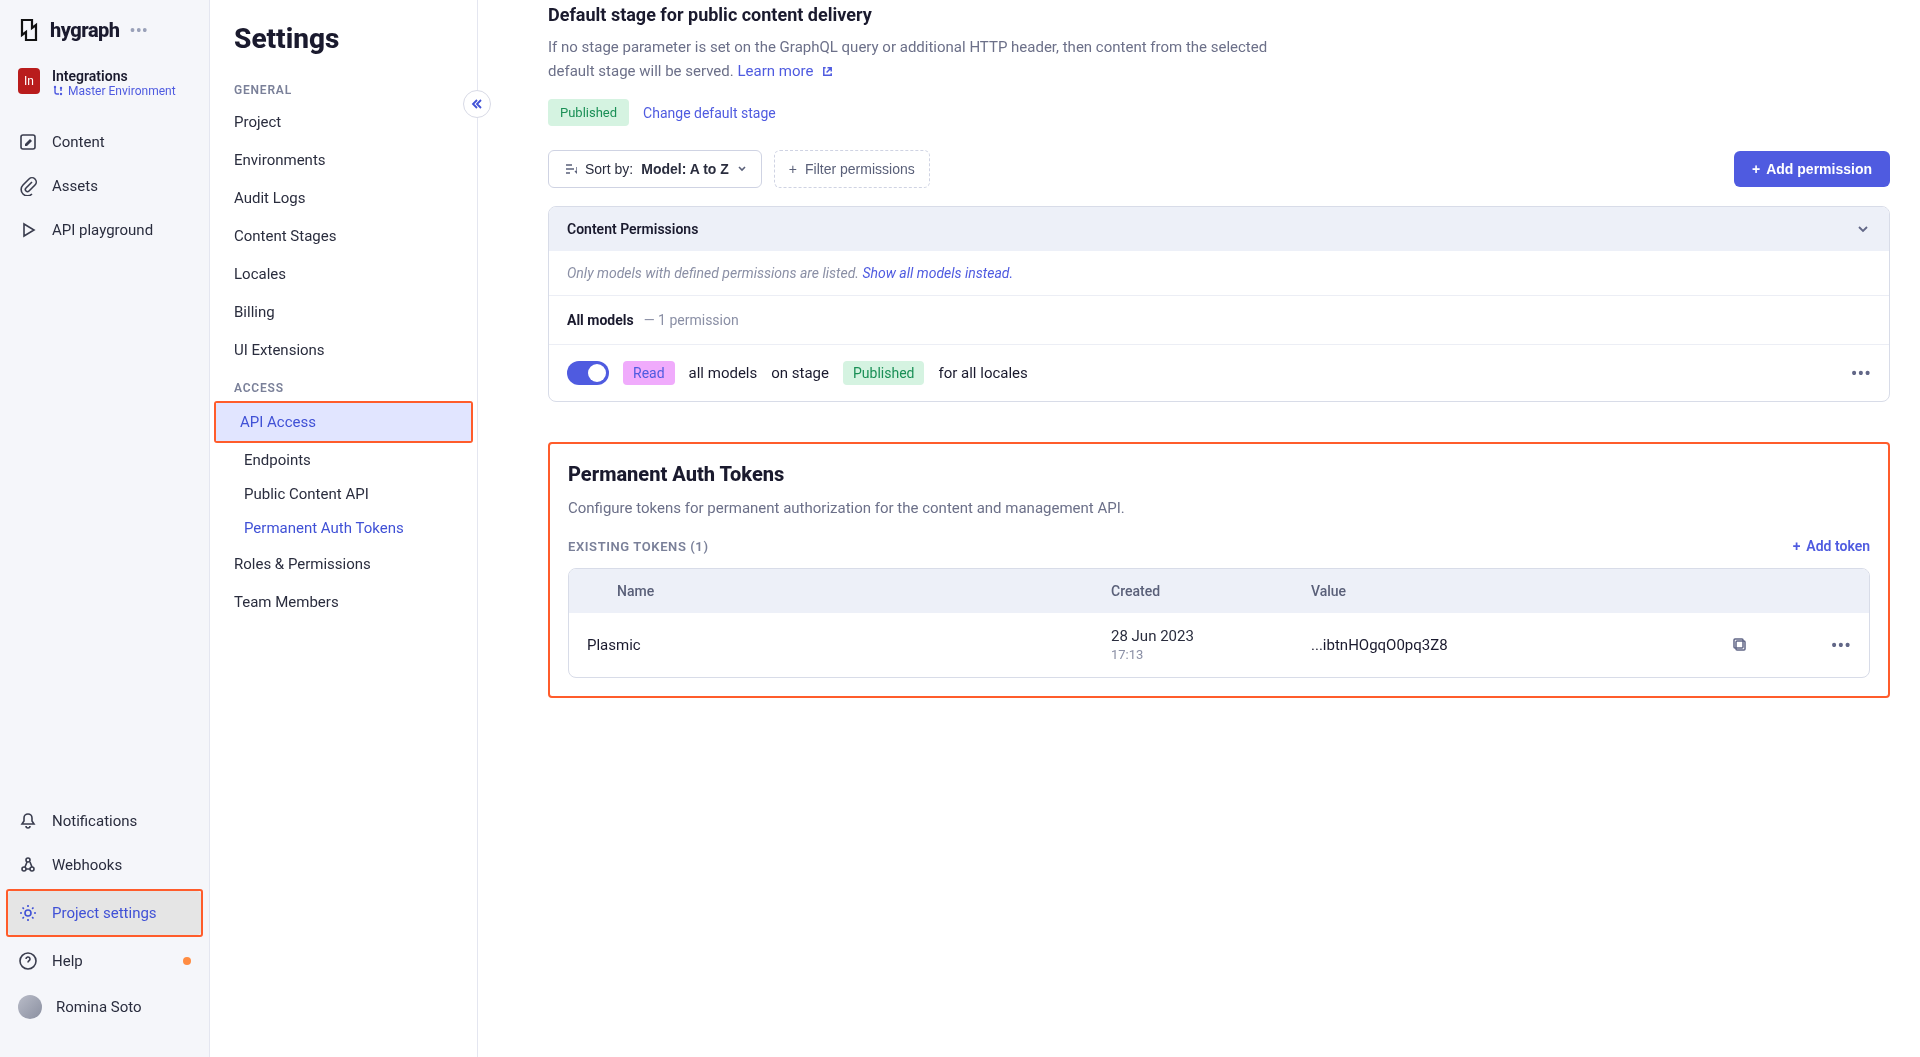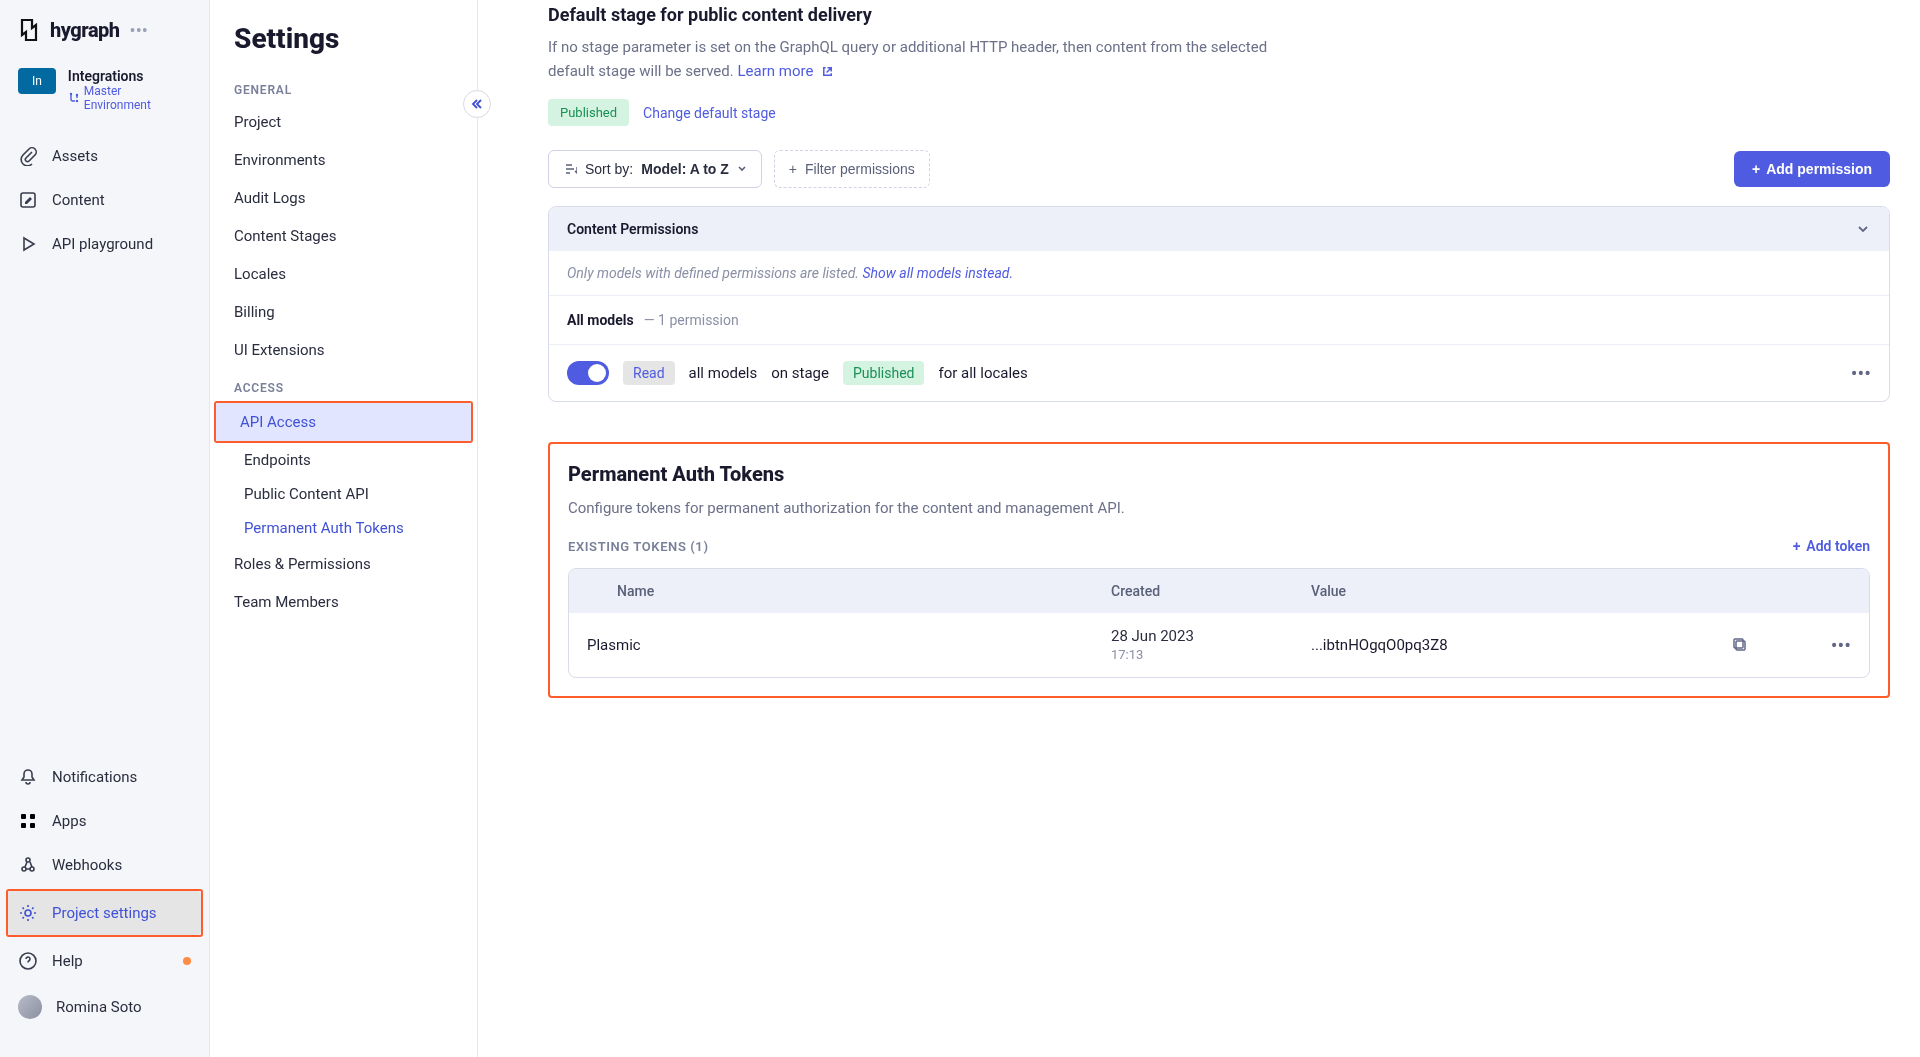--- a/index.html
+++ b/index.html
@@ -5,21 +5,21 @@
 * { box-sizing: border-box; margin: 0; padding: 0; }
 body { font-family: -apple-system, BlinkMacSystemFont, "Segoe UI", Roboto, sans-serif; font-size: 14px; color: #1a1a2e; background: #f5f6fa; }
 .app { display: flex; height: 1057px; width: 1920px; overflow: hidden; }
 
 
 .rail { width: 210px; background: #f5f6fa; border-right: 1px solid #e4e6f0; display: flex; flex-direction: column; padding: 18px 0; }
 .brand { display: flex; align-items: center; gap: 10px; padding: 0 18px 20px; }
 .brand-logo { font-weight: 800; font-size: 20px; letter-spacing: -.5px; }
 .brand-dots { color: #9aa1b9; font-size: 18px; }
 .workspace { display: flex; gap: 12px; padding: 6px 18px 14px; align-items: flex-start; }
-.ws-badge { width: 38px; height: 26px; background: #0369a1; color: #fff; border-radius: 4px; display: flex; align-items: center; justify-content: center; font-size: 12px; }
+.ws-badge { width: 22px; height: 26px; background: #b91c1c; color: #fff; border-radius: 4px; display: flex; align-items: center; justify-content: center; font-size: 12px; }
 .ws-meta { display: flex; flex-direction: column; }
 .ws-name { font-weight: 600; font-size: 14px; }
 .ws-env { color: #4f5be0; font-size: 12px; display: flex; gap: 4px; align-items: center; }
 .nav { list-style: none; padding: 8px 0; }
 .nav-item { display: flex; align-items: center; gap: 14px; padding: 12px 18px; cursor: pointer; color: #2a2d3e; font-size: 15px; }
 .nav-item .ico { width: 20px; height: 20px; display: flex; align-items: center; justify-content: center; color: #3a3d4e; }
 .nav-item.active { background: #e5e5e5; color: #4051d6; border-radius: 4px; margin: 0 8px; padding-left: 10px; }
 .nav-item.active .ico { color: #4051d6; }
 .nav-footer { margin-top: auto; }
 .highlight-rect { border: 2px solid #ff5c2b; border-radius: 3px; }
@@ -50,21 +50,21 @@
 .spacer { flex: 1; }
 
 .card { border: 1px solid #d8dce8; border-radius: 8px; margin-top: 18px; overflow: hidden; }
 .card-head { background: #edf0f8; padding: 14px 18px; display: flex; align-items: flex-end; justify-content: space-between; font-weight: 600; }
 .card-note { padding: 14px 18px; color: #8a8fa5; font-style: italic; font-size: 14px; border-bottom: 1px solid #eceef5; }
 .card-row { padding: 16px 18px; border-bottom: 1px solid #eceef5; display: flex; align-items: center; gap:10px; }
 .card-row:last-child { border-bottom: none; }
 .perm-row { padding: 16px 18px; display: flex; align-items: center; gap: 14px; font-size: 15px; }
 .toggle { width: 42px; height: 24px; background: #4f5be0; border-radius: 20px; position: relative; }
 .toggle::after { content: ""; position: absolute; width: 18px; height: 18px; background: #fff; border-radius: 50%; top: 3px; right: 3px; }
-.tag-read { background: #e5e5e5; color: #4f5be0; padding: 4px 10px; border-radius: 4px; font-size: 14px; }
+.tag-read { background: #f0abfc; color: #4f5be0; padding: 4px 10px; border-radius: 4px; font-size: 14px; }
 .tag-pub2 { background: #d5f3e1; color: #1a8f56; padding: 4px 10px; border-radius: 4px; font-size: 14px; }
 .more-dots { margin-left: auto; color: #626787; font-size: 20px; cursor: pointer; }
 
 .tokens { border: 2px solid #ff5c2b; border-radius: 4px; margin-top: 40px; padding: 18px 18px 0; }
 .tok-h { font-size: 20px; font-weight: 800; margin-bottom: 10px; }
 .tok-top { display: flex; align-items: center; margin-top: 18px; }
 .tok-count { color: #7a8099; font-size: 13px; letter-spacing: .6px; font-weight: 600; }
 .add-token { color: #4f5be0; font-weight: 600; display: flex; align-items: center; gap: 6px; cursor: pointer; }
 .tok-table { border: 1px solid #d8dce8; border-radius: 8px; margin: 14px 0 18px; overflow: hidden; }
 .tok-tr { display: grid; grid-template-columns: 1fr 200px 420px 60px 60px; align-items: center; padding: 14px 18px; }
@@ -105,63 +105,52 @@
             </svg>
           <span>Master Environment</span>
         </span>
       </div>
     </div>
 
     <ul class="nav">
       <li class="nav-item">
         <span class="ico">
             <svg width="20" height="20" viewBox="0 0 20 20">
-              <path d="M14 6l-6 6a2 2 0 1 0 3 3l6-6a4 4 0 1 0-6-6l-6 6a6 6 0 1 0 9 9" fill="none" stroke="currentColor" stroke-width="1.6"></path>
-            </svg>
-          </span>
-        <span>Assets</span>
-      </li>
-      <li class="nav-item">
-        <span class="ico">
-            <svg width="20" height="20" viewBox="0 0 20 20">
               <rect x="3" y="3" width="14" height="14" rx="2" fill="none" stroke="currentColor" stroke-width="1.6"></rect>
               <path d="M7 12l5-5 2 2-5 5H7v-2z" fill="currentColor"></path>
             </svg>
           </span>
         <span>Content</span>
       </li>
       <li class="nav-item">
         <span class="ico">
             <svg width="20" height="20" viewBox="0 0 20 20">
+              <path d="M14 6l-6 6a2 2 0 1 0 3 3l6-6a4 4 0 1 0-6-6l-6 6a6 6 0 1 0 9 9" fill="none" stroke="currentColor" stroke-width="1.6"></path>
+            </svg>
+          </span>
+        <span>Assets</span>
+      </li>
+      <li class="nav-item">
+        <span class="ico">
+            <svg width="20" height="20" viewBox="0 0 20 20">
               <path d="M6 4l10 6-10 6V4z" fill="none" stroke="currentColor" stroke-width="1.6"></path>
             </svg>
           </span>
         <span>API playground</span>
       </li>
     </ul>
 
     <ul class="nav nav-footer">
       <li class="nav-item">
         <span class="ico">
             <svg width="20" height="20" viewBox="0 0 20 20">
               <path d="M10 3a4 4 0 0 0-4 4v3l-2 3h12l-2-3V7a4 4 0 0 0-4-4zm-2 12a2 2 0 0 0 4 0" fill="none" stroke="currentColor" stroke-width="1.6"></path>
             </svg>
           </span>
         <span>Notifications</span>
-      </li>
-      <li class="nav-item">
-        <span class="ico">
-            <svg width="20" height="20" viewBox="0 0 20 20">
-              <rect x="3" y="3" width="5" height="5" rx="1"></rect>
-              <rect x="12" y="3" width="5" height="5" rx="1"></rect>
-              <rect x="3" y="12" width="5" height="5" rx="1"></rect>
-              <rect x="12" y="12" width="5" height="5" rx="1"></rect>
-            </svg>
-          </span>
-        <span>Apps</span>
       </li>
       <li class="nav-item">
         <span class="ico">
             <svg width="20" height="20" viewBox="0 0 20 20">
               <circle cx="6" cy="14" r="2" fill="none" stroke="currentColor" stroke-width="1.6"></circle>
               <circle cx="14" cy="14" r="2" fill="none" stroke="currentColor" stroke-width="1.6"></circle>
               <circle cx="10" cy="5" r="2" fill="none" stroke="currentColor" stroke-width="1.6"></circle>
               <path d="M8 14h4M9 7l-2 5m5-5l2 5" stroke="currentColor" stroke-width="1.6" fill="none"></path>
             </svg>
           </span>

